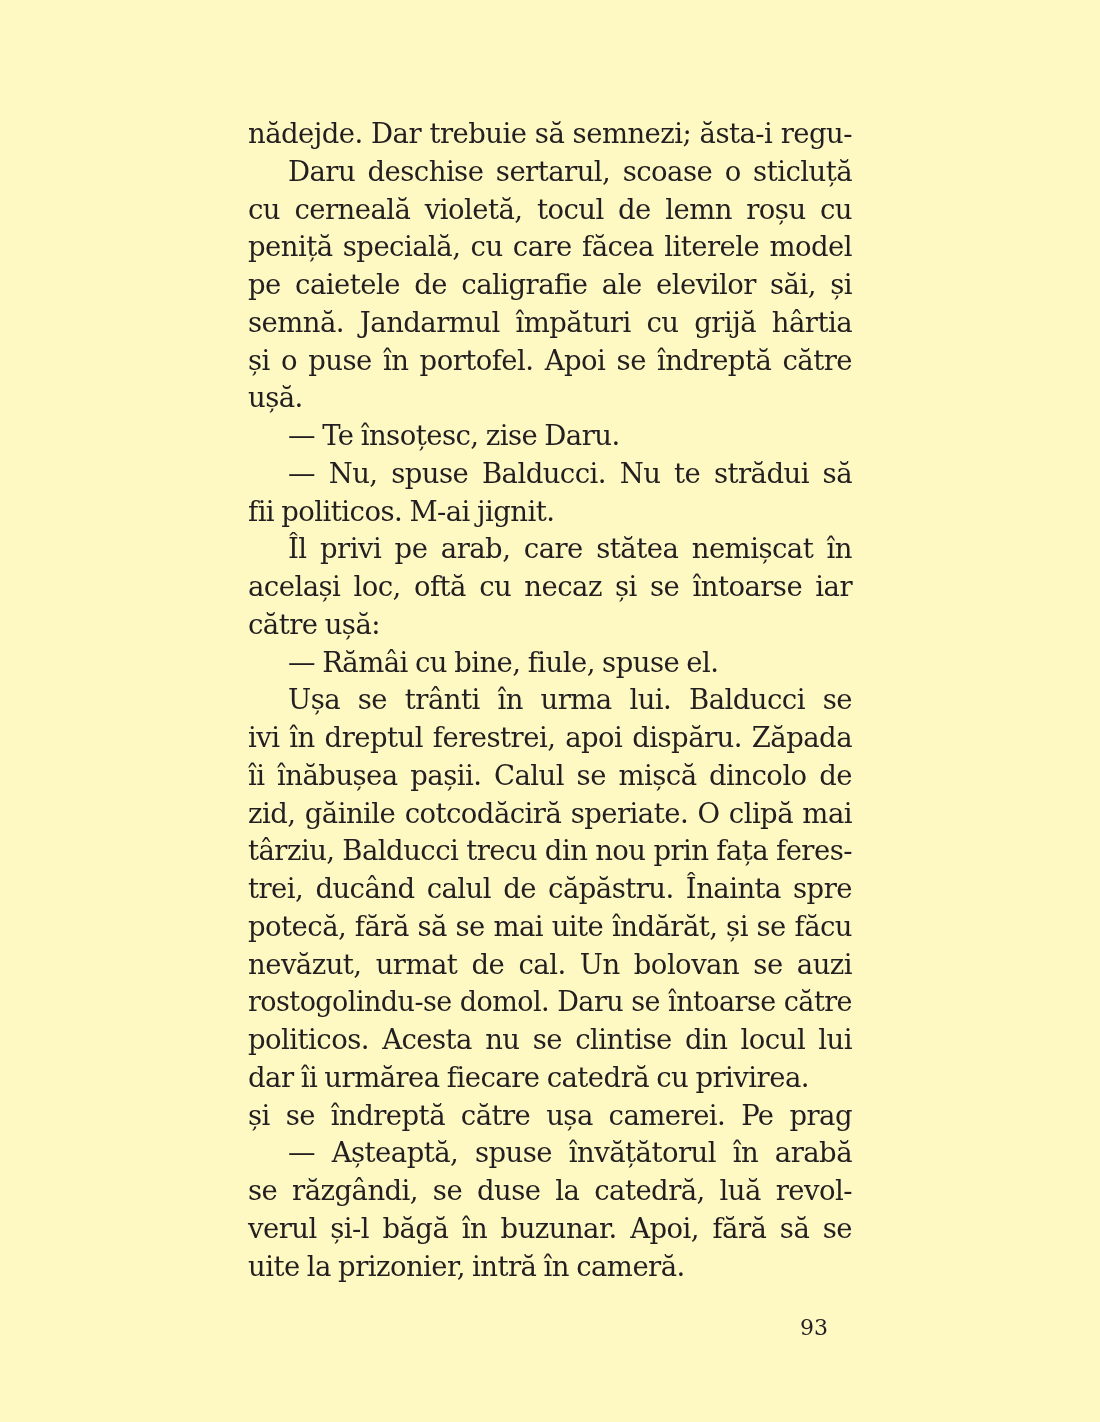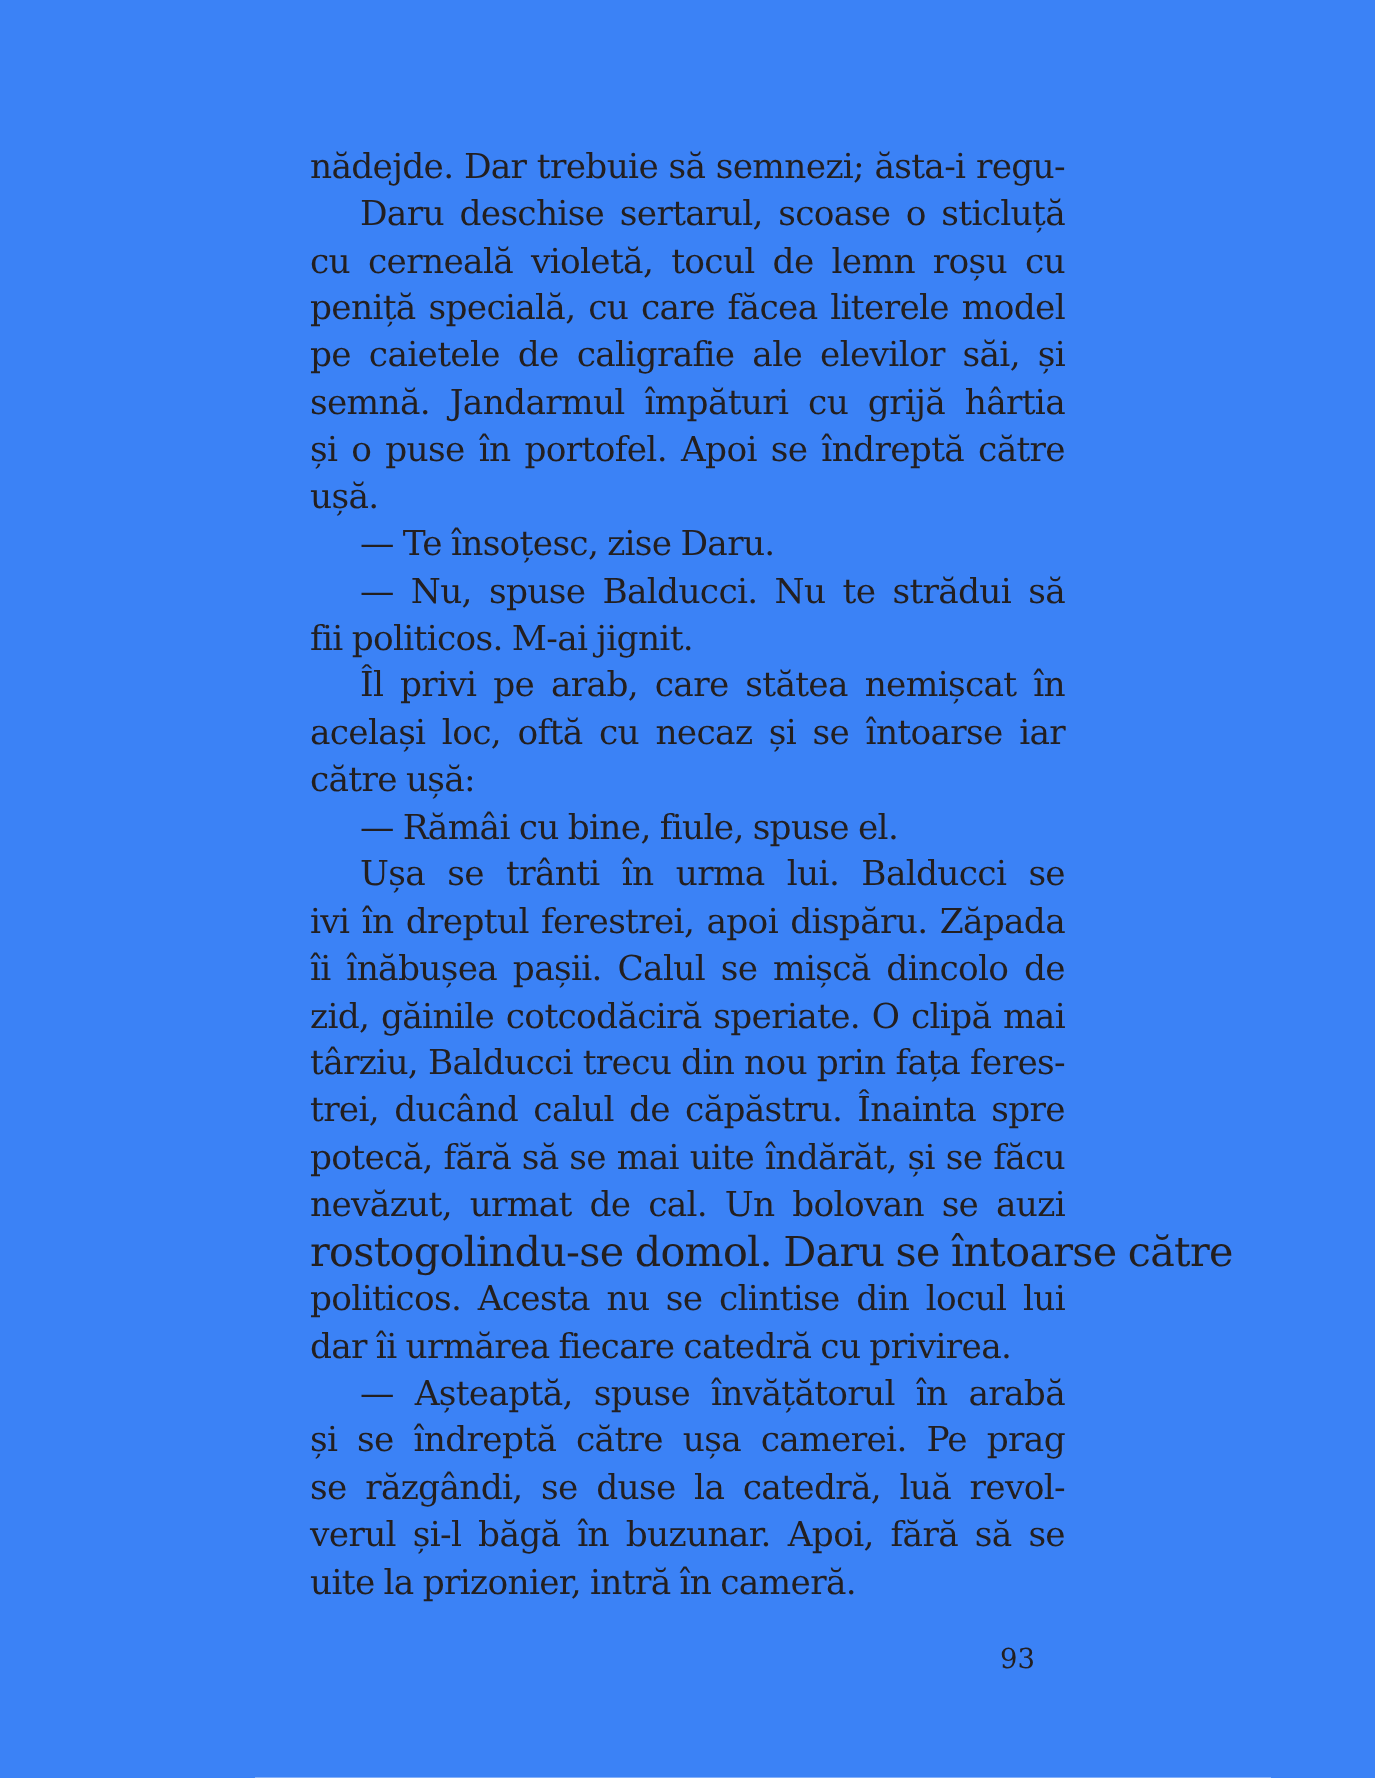--- a/index.html
+++ b/index.html
@@ -11,21 +11,21 @@
       width: 1100px;
       height: 1422px;
       position: relative;
       overflow: hidden;
     }
     .page {
       position: absolute;
       left: 0; top: 0;
       width: 1100px;
       height: 1422px;
-      background: #3b82f6;
+      background: #fef9c3;
     }
     .text-block {
       position: absolute;
       left: 248px;
       top: 115px;
       width: 604px;
       font-family: "DejaVu Serif", "Liberation Serif", serif;
       font-size: 27.5px;
       color: #231f20;
     }
@@ -84,26 +84,26 @@
     <span class="line indent last">— Rămâi cu bine, fiule, spuse el.</span>
 
     <span class="line indent">Ușa se trânti în urma lui. Balducci se</span>
     <span class="line">ivi în dreptul ferestrei, apoi dispăru. Zăpada</span>
     <span class="line">îi înăbușea pașii. Calul se mișcă dincolo de</span>
     <span class="line">zid, găinile cotcodăciră speriate. O clipă mai</span>
     <span class="line">târziu, Balducci trecu din nou prin fața feres-</span>
     <span class="line">trei, ducând calul de căpăstru. Înainta spre</span>
     <span class="line">potecă, fără să se mai uite îndărăt, și se făcu</span>
     <span class="line">nevăzut, urmat de cal. Un bolovan se auzi</span>
-    <span class="line" style="font-size: 33px;">rostogolindu-se domol. Daru se întoarse către</span>
+    <span class="line" style="font-size: 27px;">rostogolindu-se domol. Daru se întoarse către</span>
     <span class="line">politicos. Acesta nu se clintise din locul lui</span>
     <span class="line last">dar îi urmărea fiecare catedră cu privirea.</span>
 
+    <span class="line">și se îndreptă către ușa camerei. Pe prag</span>
     <span class="line indent">— Așteaptă, spuse învățătorul în arabă</span>
-    <span class="line">și se îndreptă către ușa camerei. Pe prag</span>
     <span class="line">se răzgândi, se duse la catedră, luă revol-</span>
     <span class="line">verul și-l băgă în buzunar. Apoi, fără să se</span>
     <span class="line last">uite la prizonier, intră în cameră.</span>
 
   </div>
 
   <div class="page-number">93</div>
 </div>
 
 </body></html>

